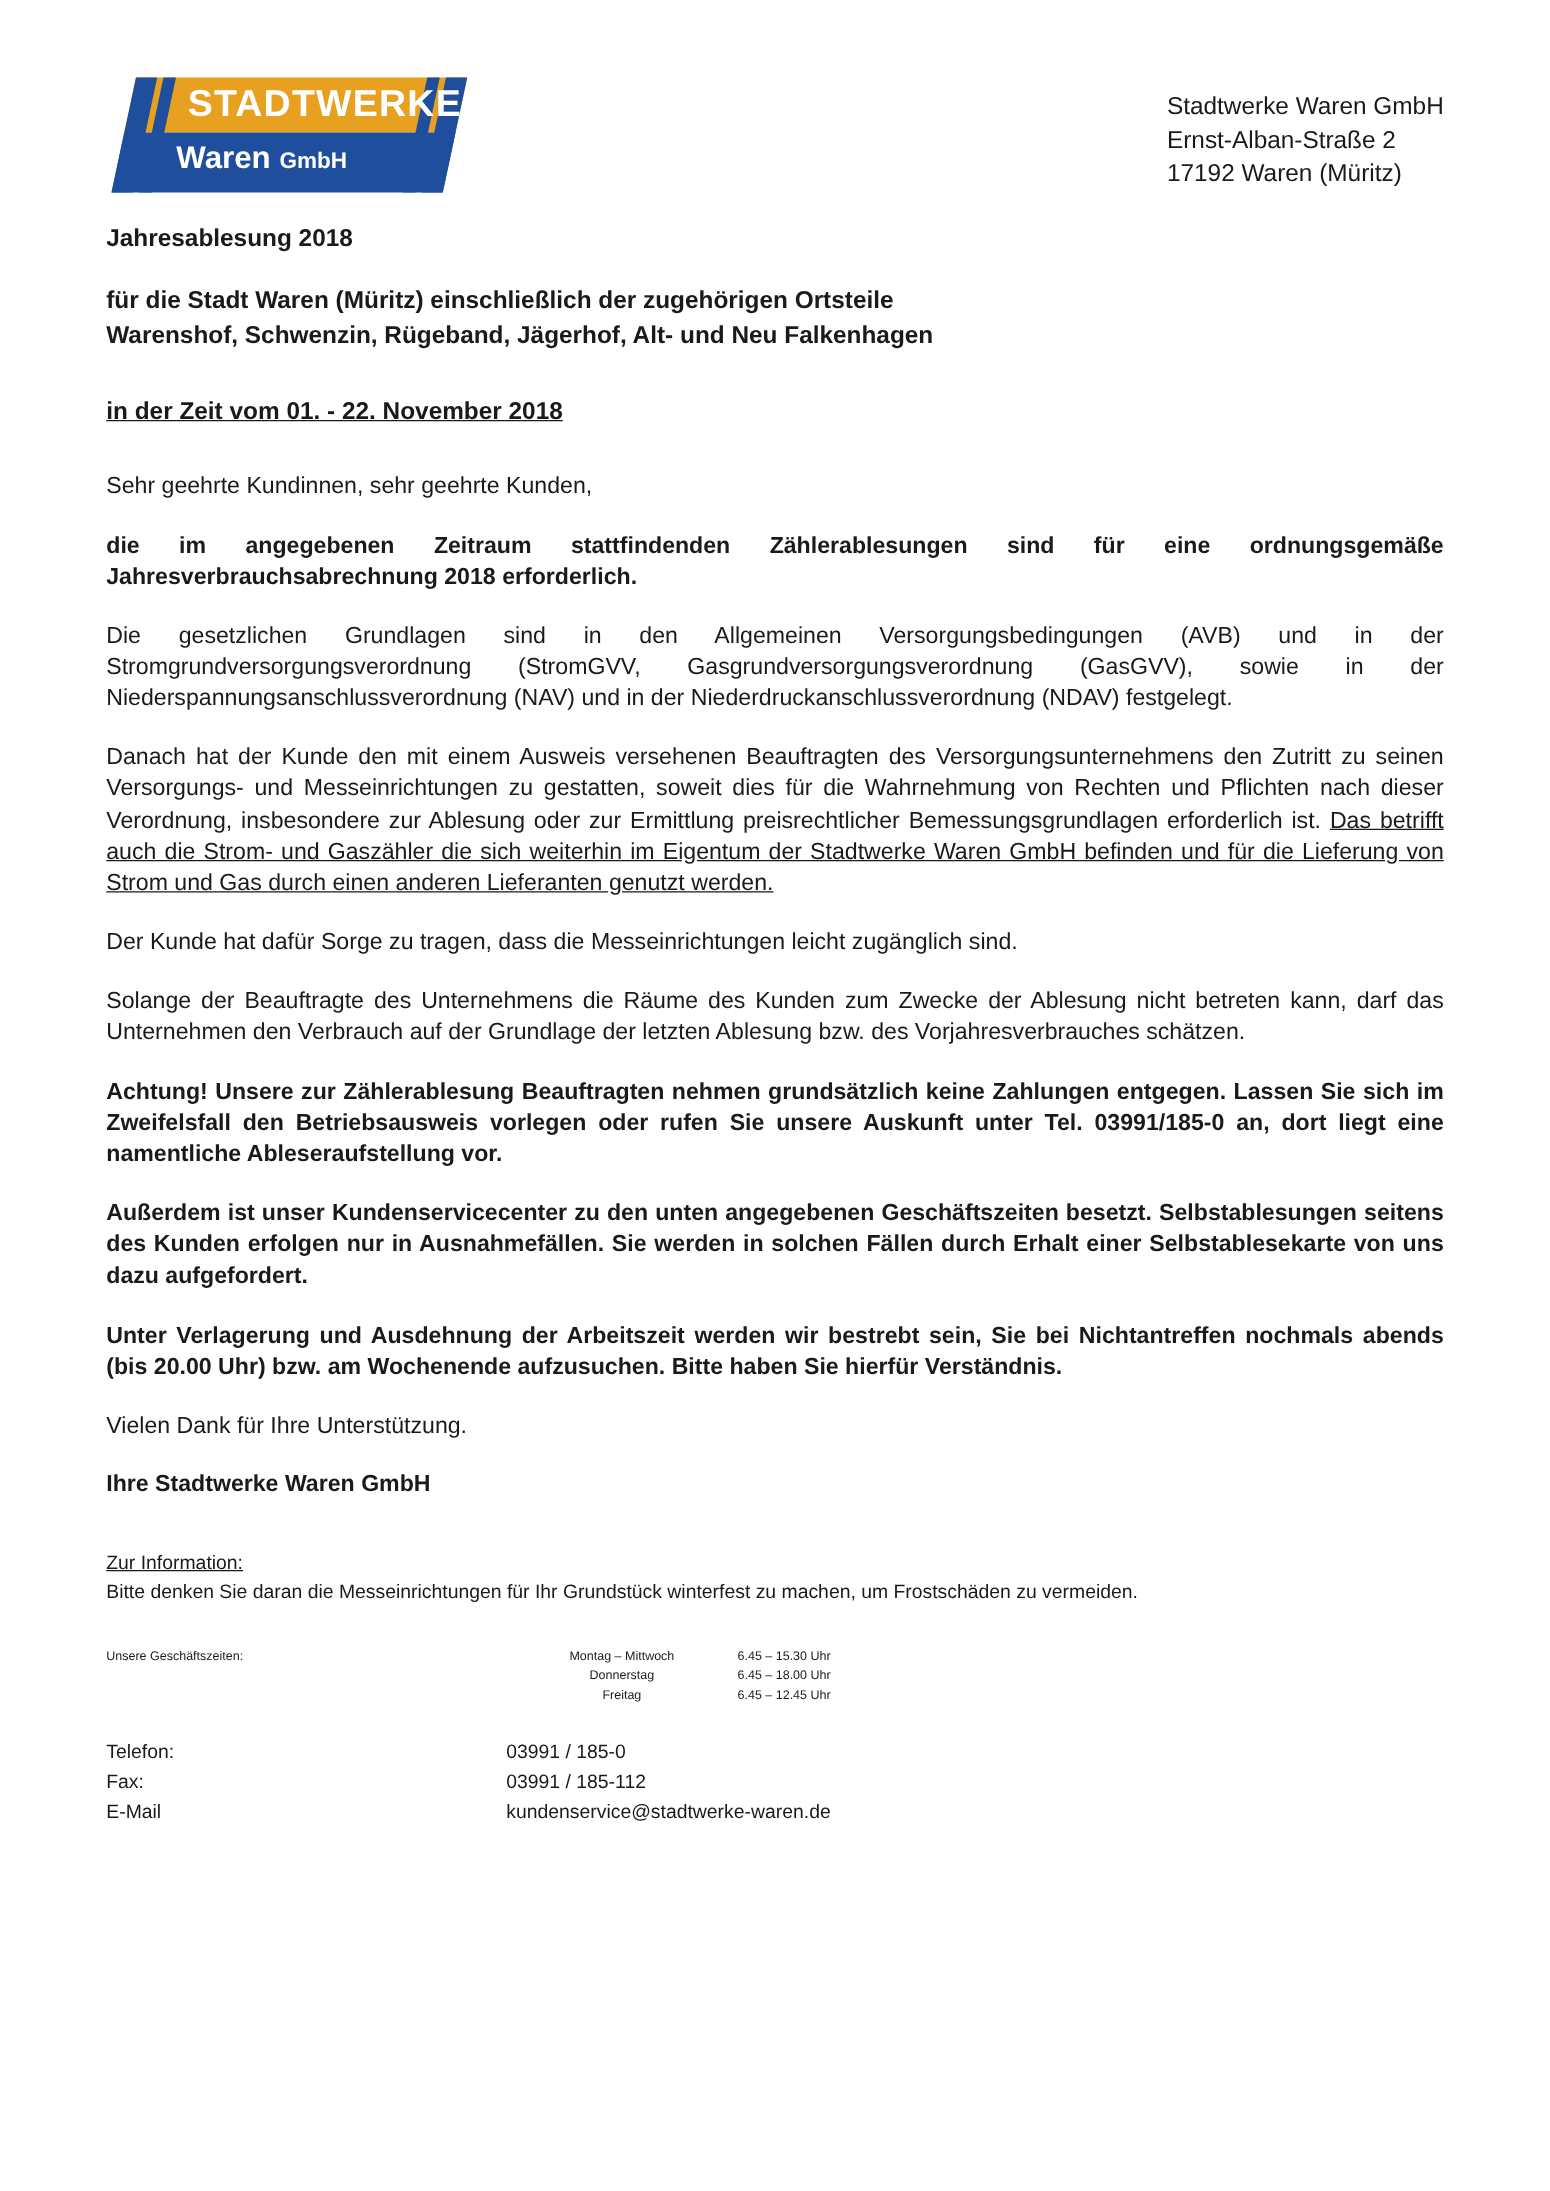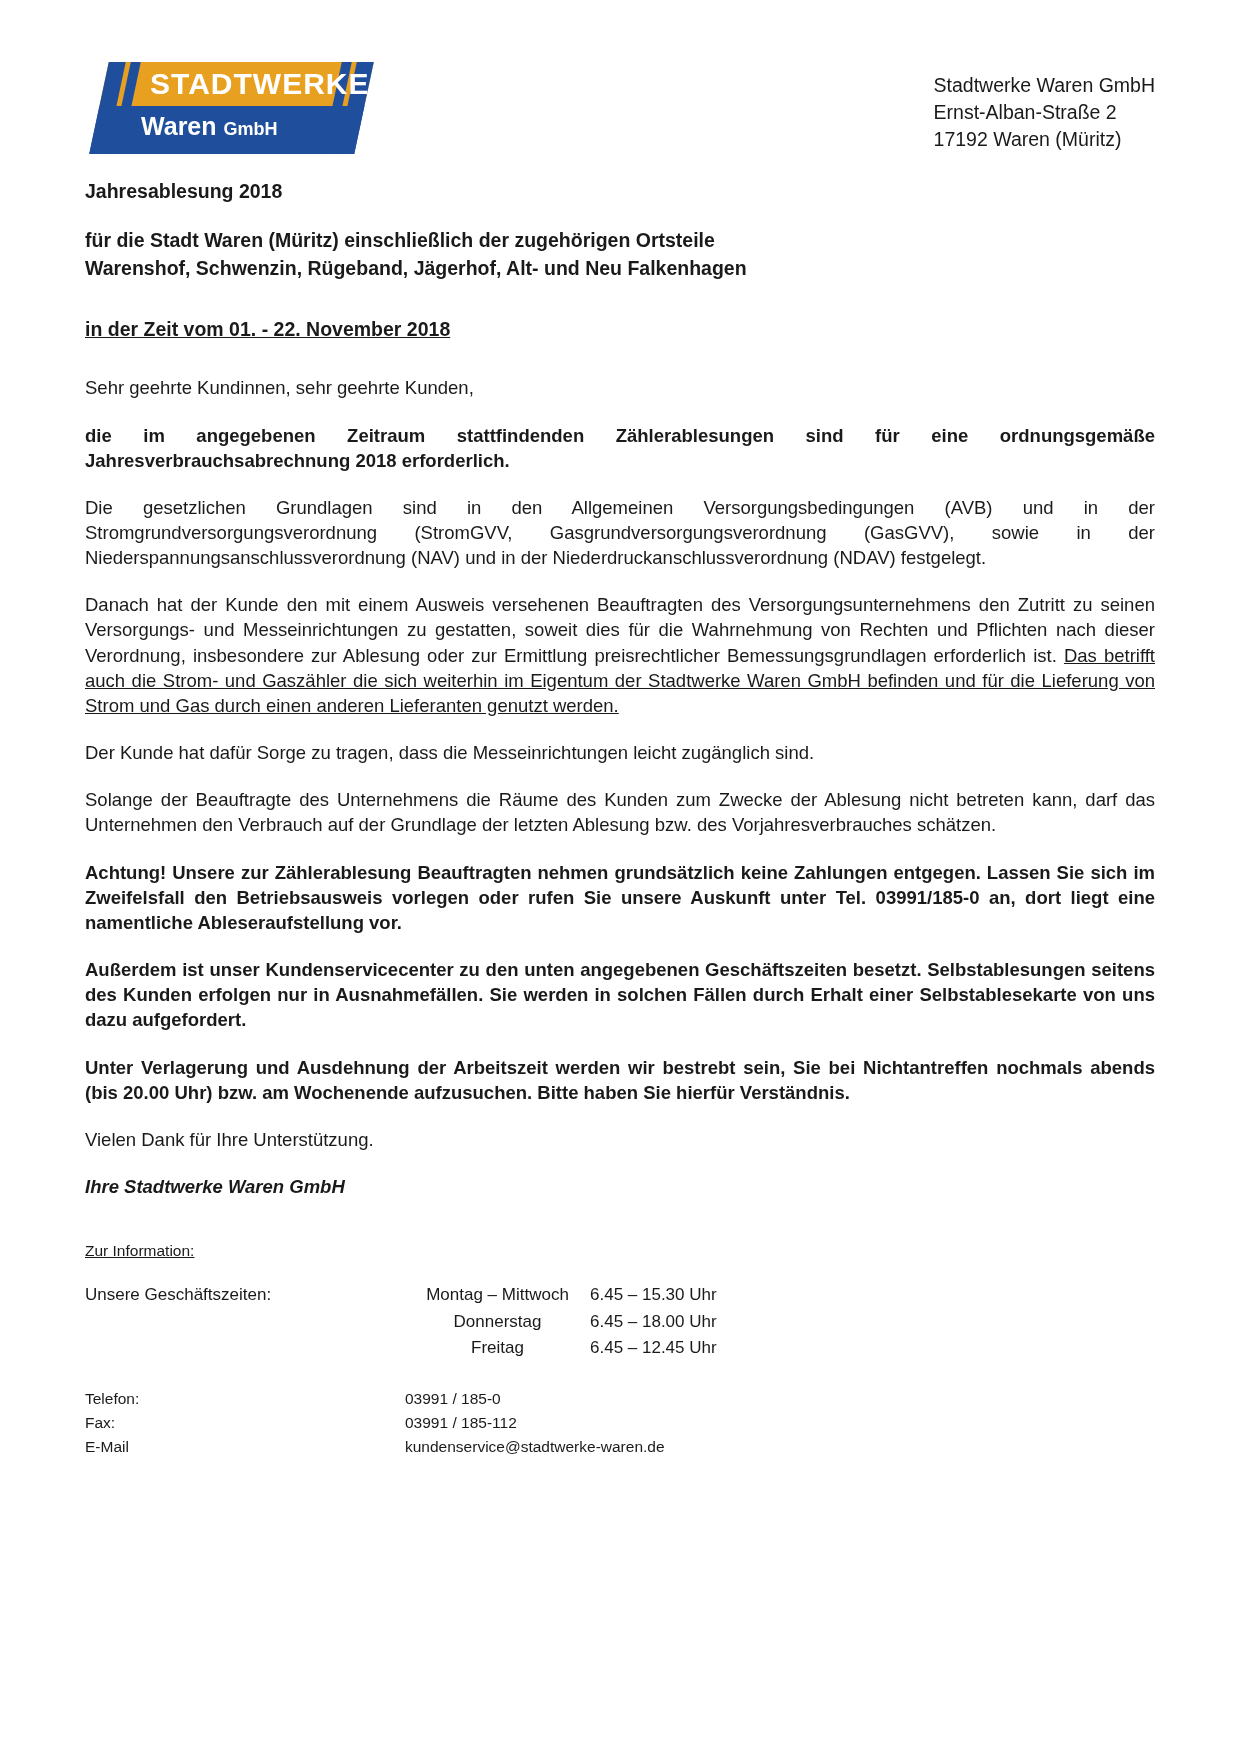--- a/index.html
+++ b/index.html
@@ -143,40 +143,40 @@
   
   .content {
     margin-top: 34px;
   }
   p.para {
     font-size: 18.5px;
     line-height: 1.36;
     margin: 0 0 22px 0;
     text-align: justify;
   }
-  p.para.last { margin-bottom: 15px; font-style: italic; }
+  p.para.last { margin-bottom: 15px; }
   .bold { font-weight: bold; }
   .underline { text-decoration: underline; }
 
   
   .info {
     margin-top: 40px;
     font-size: 15.5px;
     line-height: 1.5;
   }
   .info-title {
     text-decoration: underline;
     font-size: 15.5px;
   }
   .info-line {
     font-size: 15.5px;
   }
   .hours {
-    margin-top: 20px;
-    font-size: 17px;
+    margin-top: 32px;
+    font-size: 10px;
   }
   .row {
     display: flex;
     line-height: 1.55;
   }
   .col-label { width: 320px; flex: 0 0 320px; }
   .col-mid { width: 185px; flex: 0 0 185px; text-align: center; }
   .col-val { flex: 1 1 auto; }
   .contact {
     margin-top: 26px;
@@ -225,20 +225,21 @@
     <p class="para">Solange der Beauftragte des Unternehmens die Räume des Kunden zum Zwecke der Ablesung nicht betreten kann, darf das Unternehmen den Verbrauch auf der Grundlage der letzten Ablesung bzw. des Vorjahresverbrauches schätzen.</p>
     <p class="para bold">Achtung! Unsere zur Zählerablesung Beauftragten nehmen grundsätzlich keine Zahlungen entgegen. Lassen Sie sich im Zweifelsfall den Betriebsausweis vorlegen oder rufen Sie unsere Auskunft unter Tel. 03991/185-0 an, dort liegt eine namentliche Ableseraufstellung vor.</p>
     <p class="para bold">Außerdem ist unser Kundenservicecenter zu den unten angegebenen Geschäftszeiten besetzt. Selbstablesungen seitens des Kunden erfolgen nur in Ausnahmefällen. Sie werden in solchen Fällen durch Erhalt einer Selbstablesekarte von uns dazu aufgefordert.</p>
     <p class="para bold">Unter Verlagerung und Ausdehnung der Arbeitszeit werden wir bestrebt sein, Sie bei Nichtantreffen nochmals abends (bis 20.00 Uhr) bzw. am Wochenende aufzusuchen. Bitte haben Sie hierfür Verständnis.</p>
     <p class="para">Vielen Dank für Ihre Unterstützung.</p>
     <p class="para bold last">Ihre Stadtwerke Waren GmbH</p>
   </div>
 
   <div class="info">
     <div class="info-title">Zur Information:</div>
+    <div class="info-line">Bitte denken Sie daran die Messeinrichtungen für Ihr Grundstück winterfest zu machen, um Frostschäden zu vermeiden.</div>
   </div>
 
   <div class="hours">
     <div class="row">
       <div class="col-label">Unsere Geschäftszeiten:</div>
       <div class="col-mid">Montag – Mittwoch</div>
       <div class="col-val">6.45 – 15.30 Uhr</div>
     </div>
     <div class="row">
       <div class="col-label"></div>

